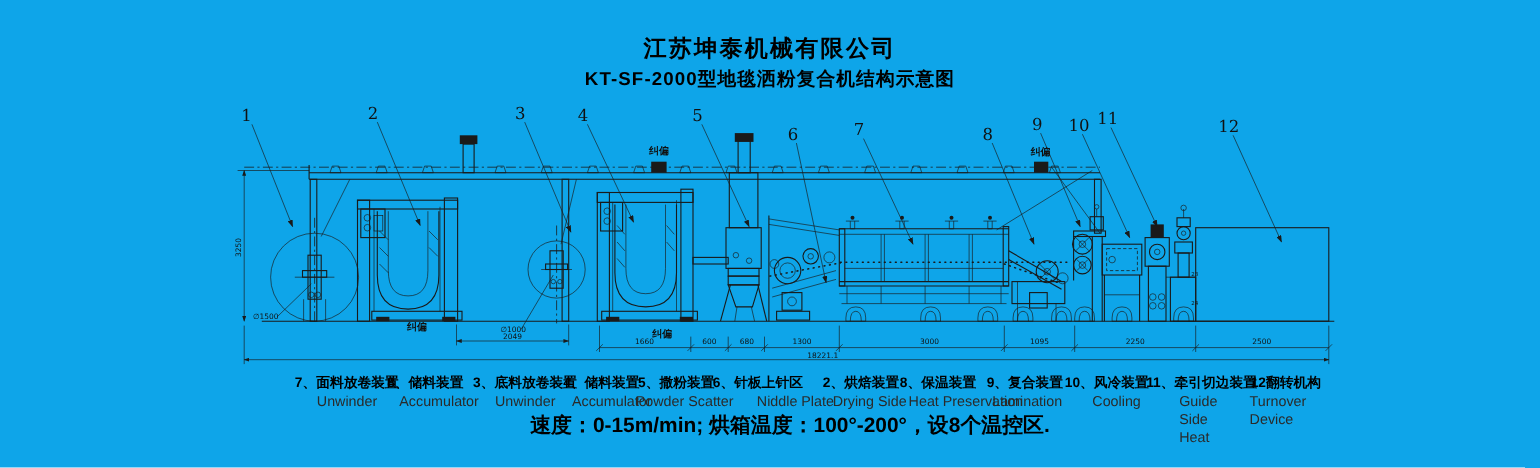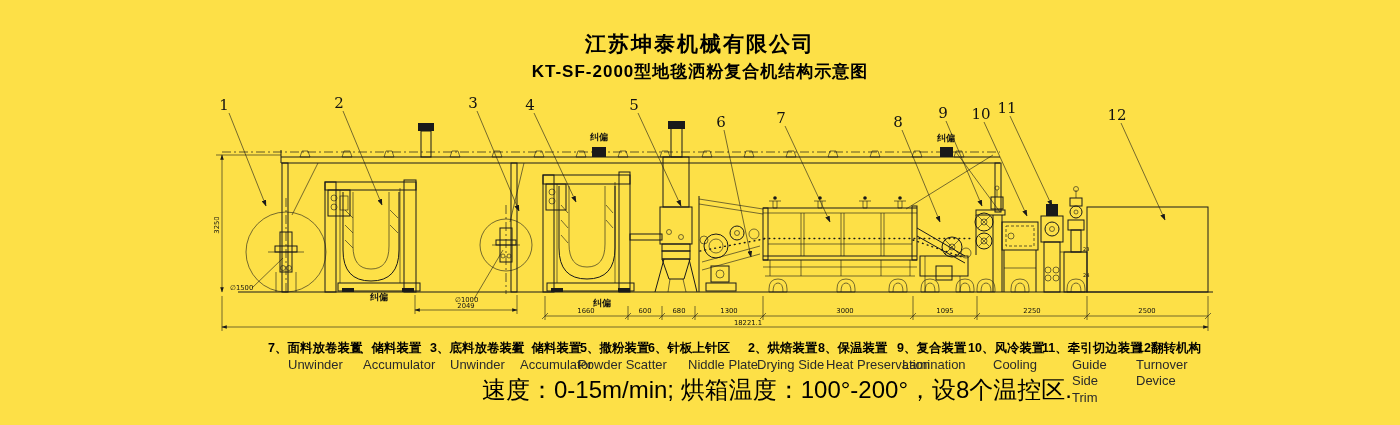--- a/index.html
+++ b/index.html
@@ -1,37 +1,37 @@
 <!DOCTYPE html>
 <html><head>
 <meta charset="utf-8">
 <style>
   html,body{margin:0;padding:0;background:#fff;}
-  .stage{position:relative;width:1400px;height:425px;background:#fde047;overflow:hidden;
+  .stage{position:relative;width:1400px;height:425px;background:#0ea5e9;overflow:hidden;
          font-family:"Liberation Sans",sans-serif;color:#111;}
   .title-line{position:absolute;left:0;width:1400px;text-align:center;font-weight:bold;color:#000;}
   #t1{top:30px;font-size:21px;letter-spacing:2px;}
   #t2{top:60px;font-size:17px;letter-spacing:1px;}
   svg{position:absolute;left:0;top:0;}
   .ln{stroke:#1a1a1a;fill:none;stroke-width:1;}
   .tn{stroke:#1a1a1a;fill:none;stroke-width:.6;}
   .fl{fill:#1a1a1a;stroke:none;}
   .dd{stroke:#1a1a1a;fill:none;stroke-width:.7;stroke-dasharray:9 3 2 3;}
   .dot{stroke:#1a1a1a;fill:none;stroke-width:1.4;stroke-dasharray:.8 4.2;stroke-linecap:round;}
   .dsh{stroke:#1a1a1a;fill:none;stroke-width:.7;stroke-dasharray:3 2;}
   text{fill:#111;}
   .co{font:15px "DejaVu Serif",serif;}
   .dim{font:6.8px "DejaVu Sans",sans-serif;}
   .jp{font:bold 9px "Liberation Sans",sans-serif;}
   .mk{font:5px "DejaVu Sans",sans-serif;}
   .lg-zh{position:absolute;top:340px;font-size:12.5px;font-weight:bold;white-space:nowrap;color:#000;}
   .lg-en{position:absolute;top:357px;font-size:13px;color:#2a2a2a;line-height:1.25;}
   .wrap3{width:44px;}
   .wrap2{width:64px;}
-  #specs{position:absolute;left:482px;top:374px;font-size:24px;font-weight:normal;color:#000;white-space:nowrap;}
+  #specs{position:absolute;left:482px;top:374px;font-size:19px;font-weight:bold;color:#000;white-space:nowrap;}
 </style>
 </head>
 <body>
 
 <div class="stage">
 
   <div class="title-line" id="t1">江苏坤泰机械有限公司</div>
   <div class="title-line" id="t2">KT-SF-2000型地毯洒粉复合机结构示意图</div>
 
   <svg width="1400" height="425" viewBox="0 0 1400 425">
@@ -345,17 +345,17 @@
   <div class="lg-en" style="left:288px">Unwinder</div>
   <div class="lg-en" style="left:363px">Accumulator</div>
   <div class="lg-en" style="left:450px">Unwinder</div>
   <div class="lg-en" style="left:520px">Accumulator</div>
   <div class="lg-en" style="left:578px">Powder Scatter</div>
   <div class="lg-en" style="left:688px">Niddle Plate</div>
   <div class="lg-en" style="left:757px">Drying Side</div>
   <div class="lg-en" style="left:826px">Heat Preservation</div>
   <div class="lg-en" style="left:902px">Lamination</div>
   <div class="lg-en" style="left:993px">Cooling</div>
-  <div class="lg-en wrap3" style="left:1072px">Guide Side Trim</div>
+  <div class="lg-en wrap3" style="left:1072px">Guide Side Heat</div>
   <div class="lg-en wrap2" style="left:1136px">Turnover Device</div>
 
   <div id="specs">速度：0-15m/min; 烘箱温度：100°-200°，设8个温控区.</div>
 </div>
 
 </body></html>

